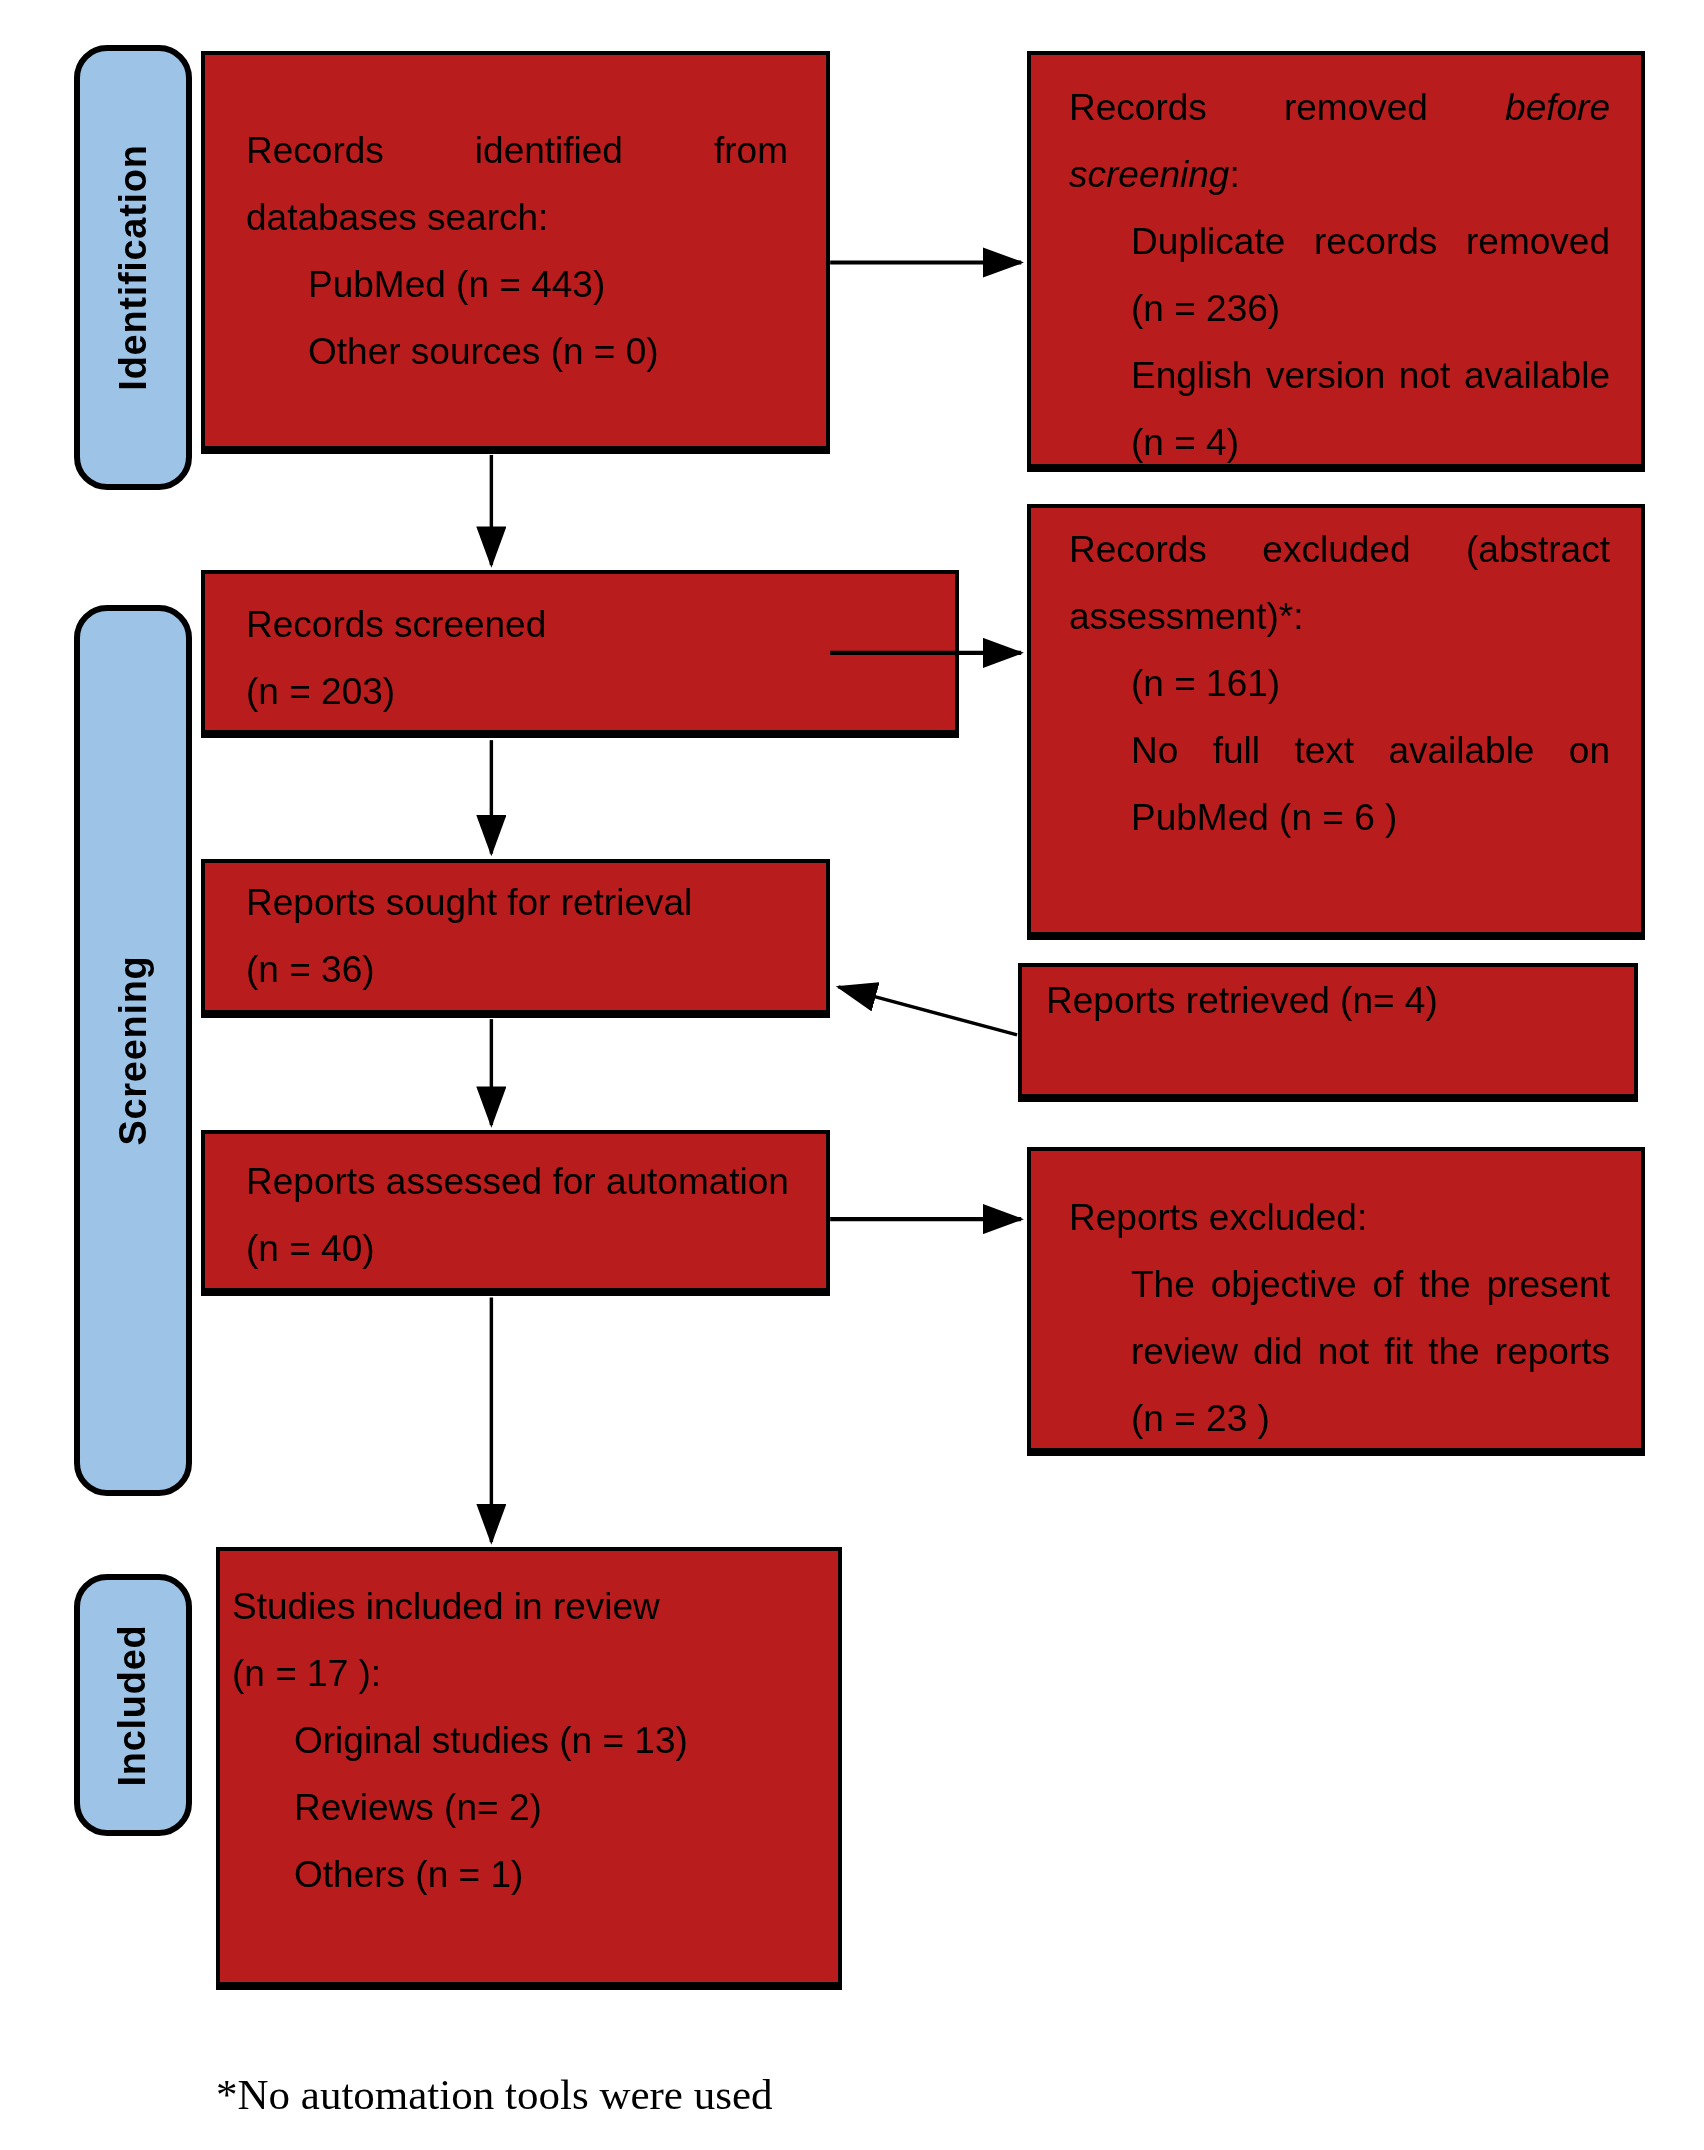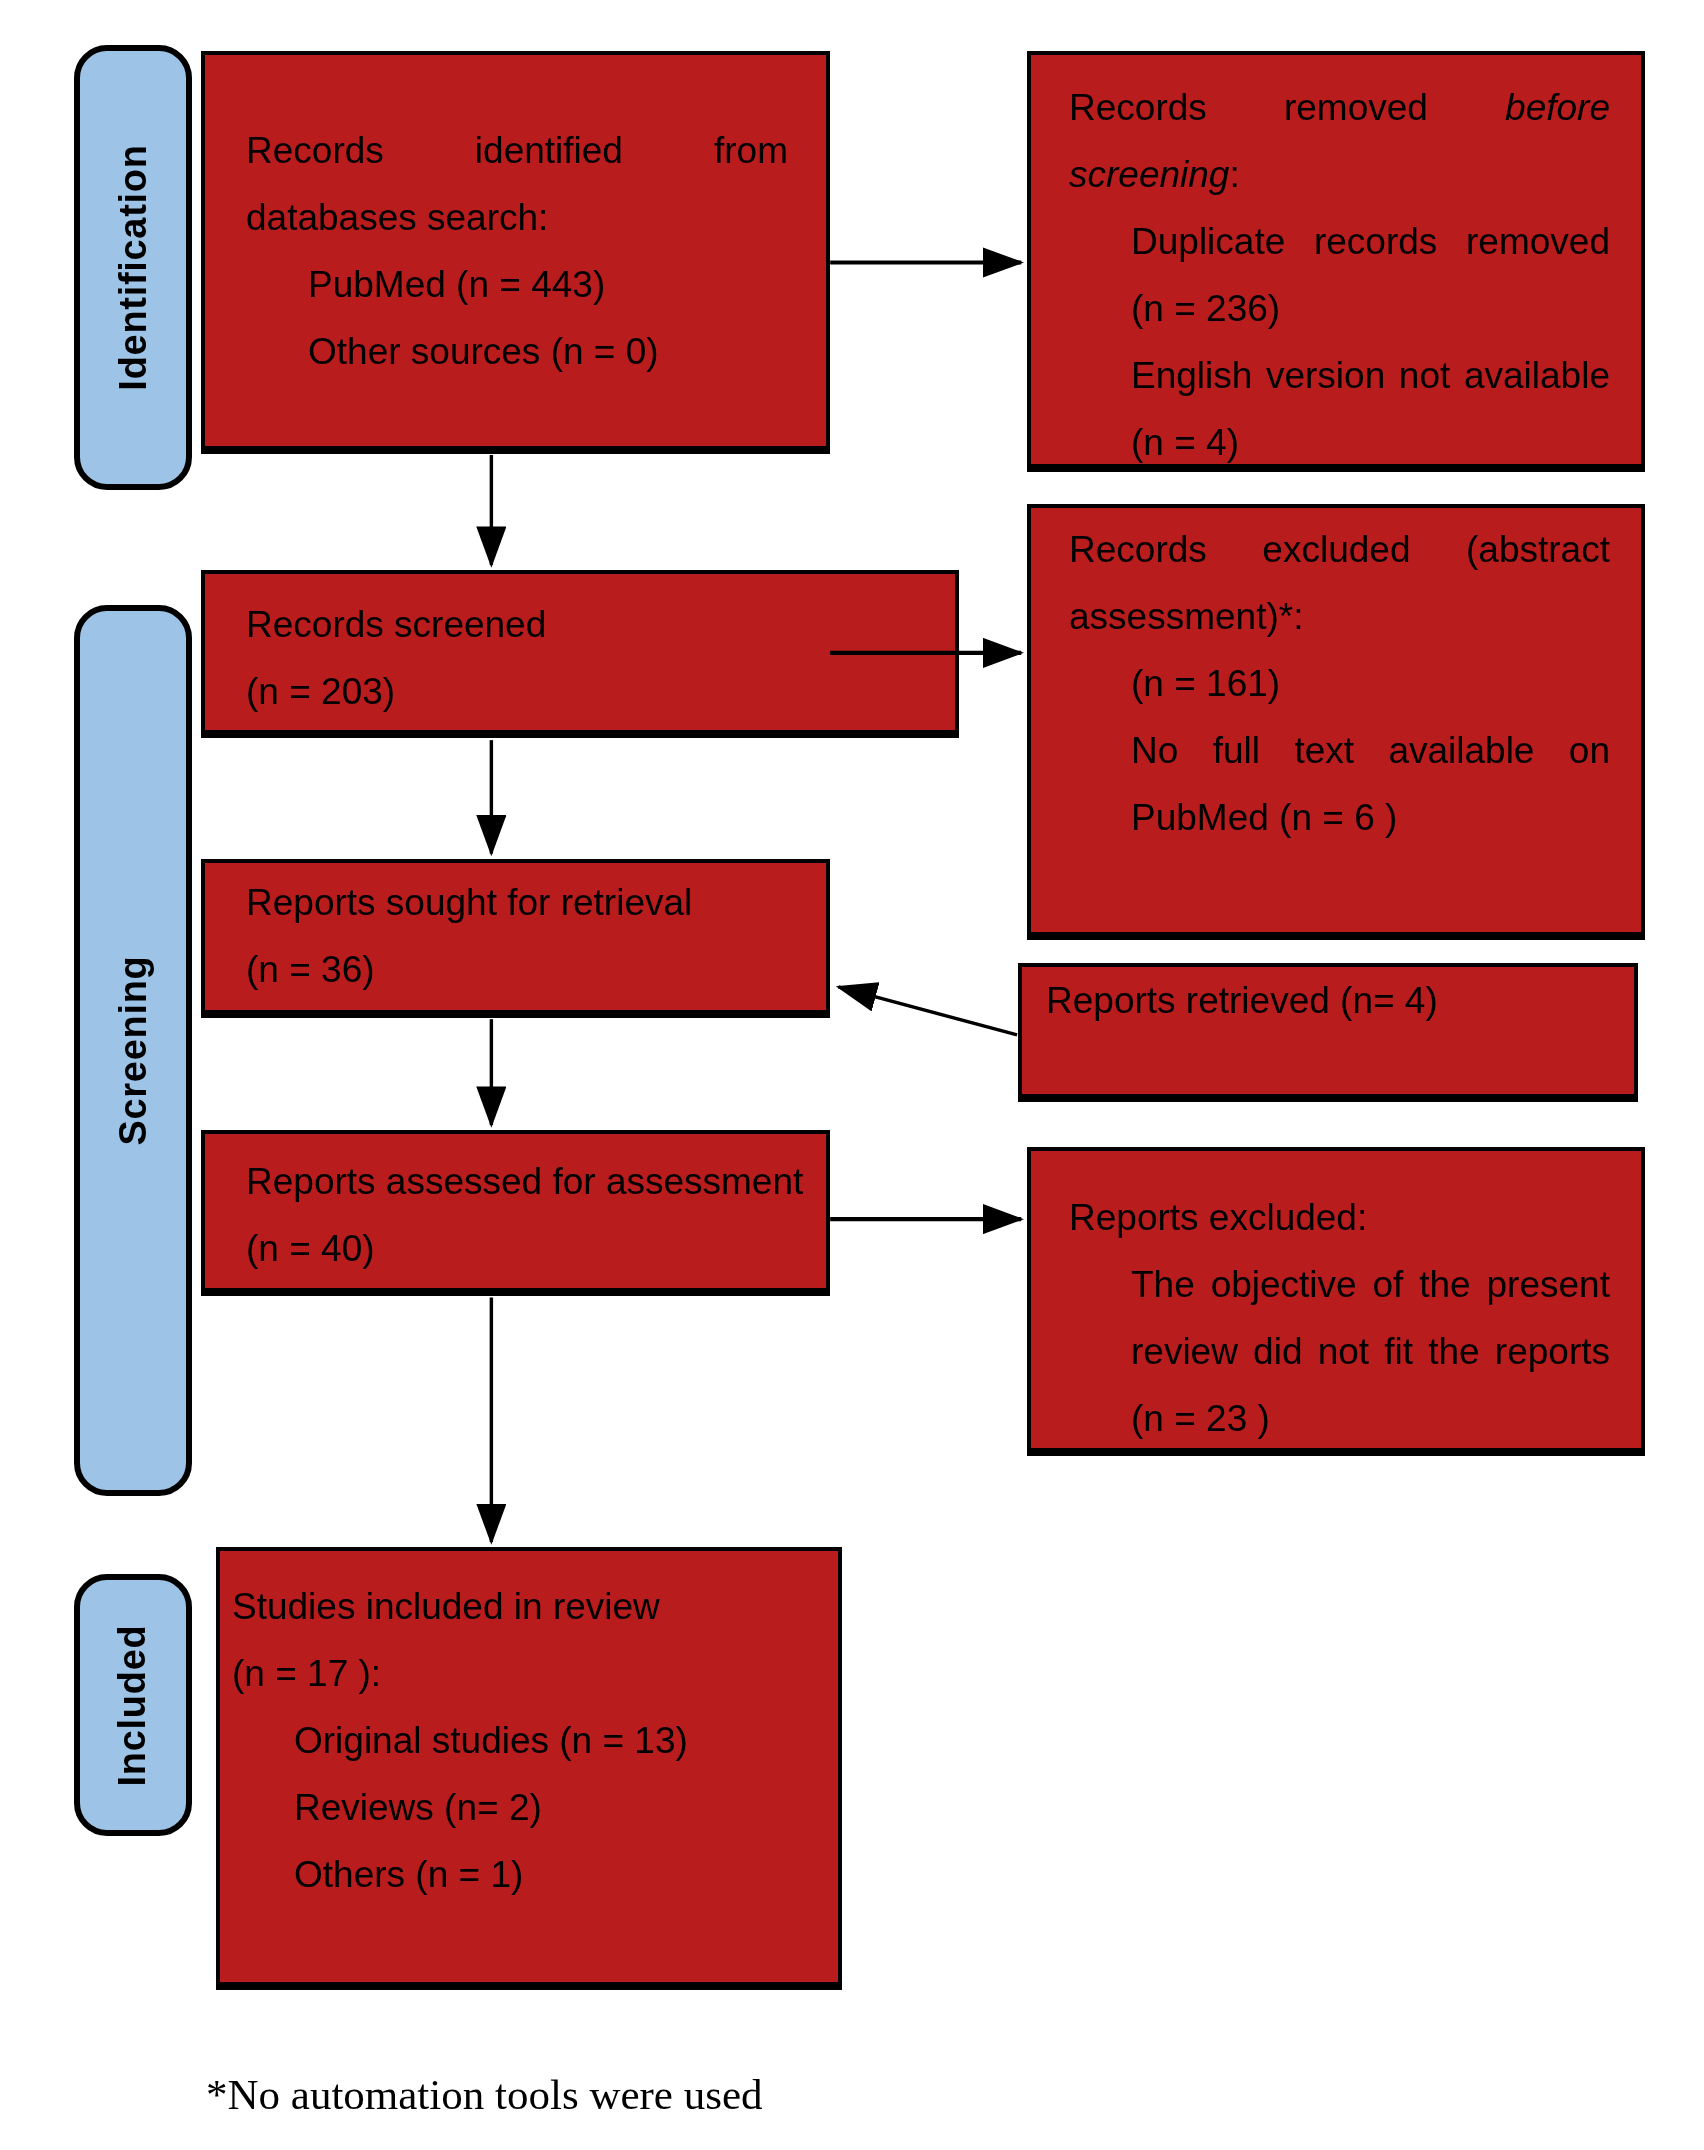--- a/index.html
+++ b/index.html
@@ -49,21 +49,21 @@
   #box-assessed          { left: 201px;  top: 1130px; width: 629px; height: 166px; padding: 13.7px 38px 0 41px; }
   #box-reports-excluded  { left: 1027px; top: 1147px; width: 618px; height: 309px; padding: 33px 31px 0 38px; }
   #box-included-studies  { left: 216px;  top: 1547px; width: 626px; height: 443px; padding: 22px 38px 0 12px; }
   #box-retrieved .line-wrap { width: 100%; }
 
   
   svg.arrows { position: absolute; left: 0; top: 0; pointer-events: none; }
 
   
   .footnote {
-    position: absolute; left: 206px; top: 2070px;
+    position: absolute; left: 216px; top: 2070px;
     font-family: "Liberation Serif", serif;
     font-size: 43px; color: #000;
   }
 </style>
 </head>
 <body>
 
 <div class="canvas">
 
   <div class="stage" id="stage-identification">
@@ -131,21 +131,21 @@
   <div class="box" id="box-sought">
       <div class="line"><span>Reports sought for retrieval</span></div>
       <div class="line"><span>(n = 36)</span></div>
     </div>
   <div class="box" id="box-retrieved">
     <div class="line-wrap">
         <div class="line"><span>Reports retrieved (n= 4)</span></div>
       </div>
   </div>
   <div class="box" id="box-assessed">
-      <div class="line"><span>Reports assessed for assessment</span></div>
+      <div class="line"><span>Reports assessed for automation</span></div>
       <div class="line"><span>(n = 40)</span></div>
     </div>
   <div class="box" id="box-reports-excluded">
       <div class="line"><span>Reports excluded:</span></div>
       <div class="line indent justify">
         <span>The</span>
         <span>objective</span>
         <span>of</span>
         <span>the</span>
         <span>present</span>

